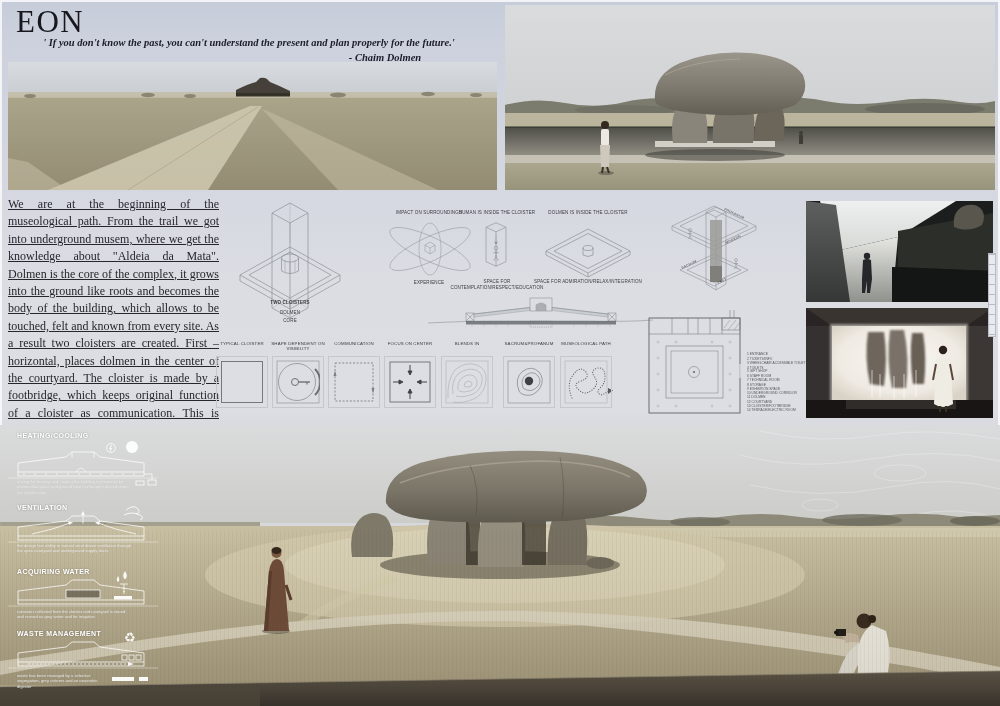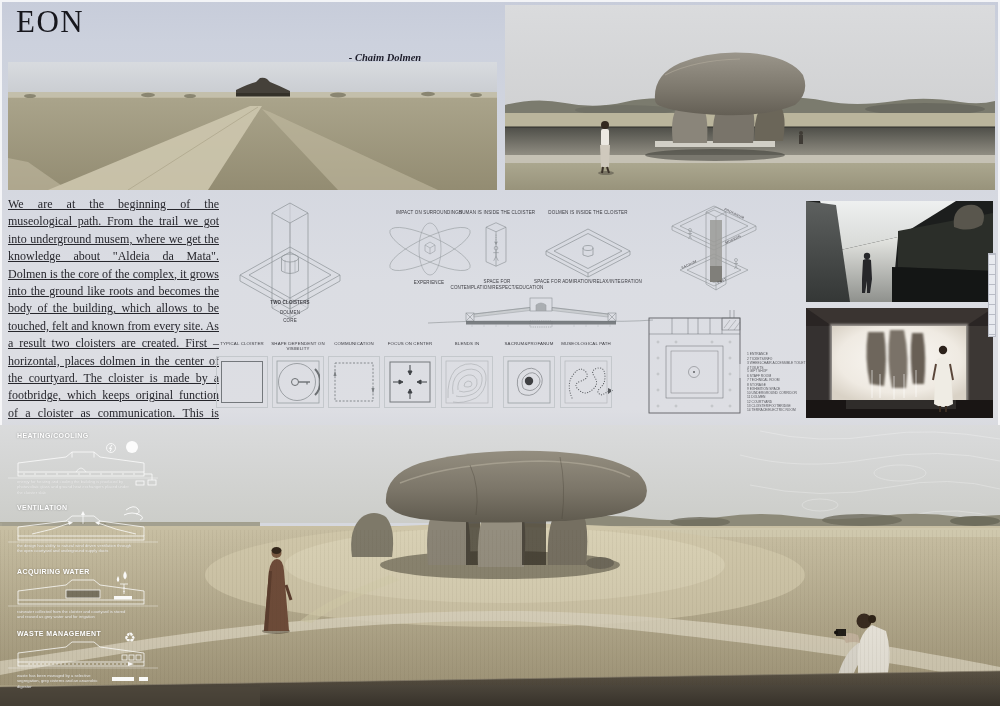--- a/index.html
+++ b/index.html
@@ -51,20 +51,21 @@
   .wbar{position:absolute;background:#fff;opacity:.95;}
   .vscale{left:988px;top:253px;width:6px;height:82px;background:#e8eaef;border:1px solid #b9bcc6;
     background-image:repeating-linear-gradient(180deg,#b9bcc6 0 1px,rgba(0,0,0,0) 1px 10px);}
 </style>
 </head>
 <body>
 
 <div class="board">
 
   <div class="abs title">EON</div>
+  <div class="abs quote">' If you don't know the past, you can't understand the present and plan properly for the future.'</div>
   <div class="abs quote-author">- Chaim Dolmen</div>
   <div class="abs code">SC72647</div>
 
   <div class="abs photo photo-left">
     <svg width="489" height="128" viewBox="0 0 489 128">
       <defs>
         <linearGradient id="tl-sky" x1="0" y1="0" x2="0" y2="1">
           <stop offset="0" stop-color="#d8dbdf"></stop>
             <stop offset="1" stop-color="#c8cbd0"></stop>
         </linearGradient>

